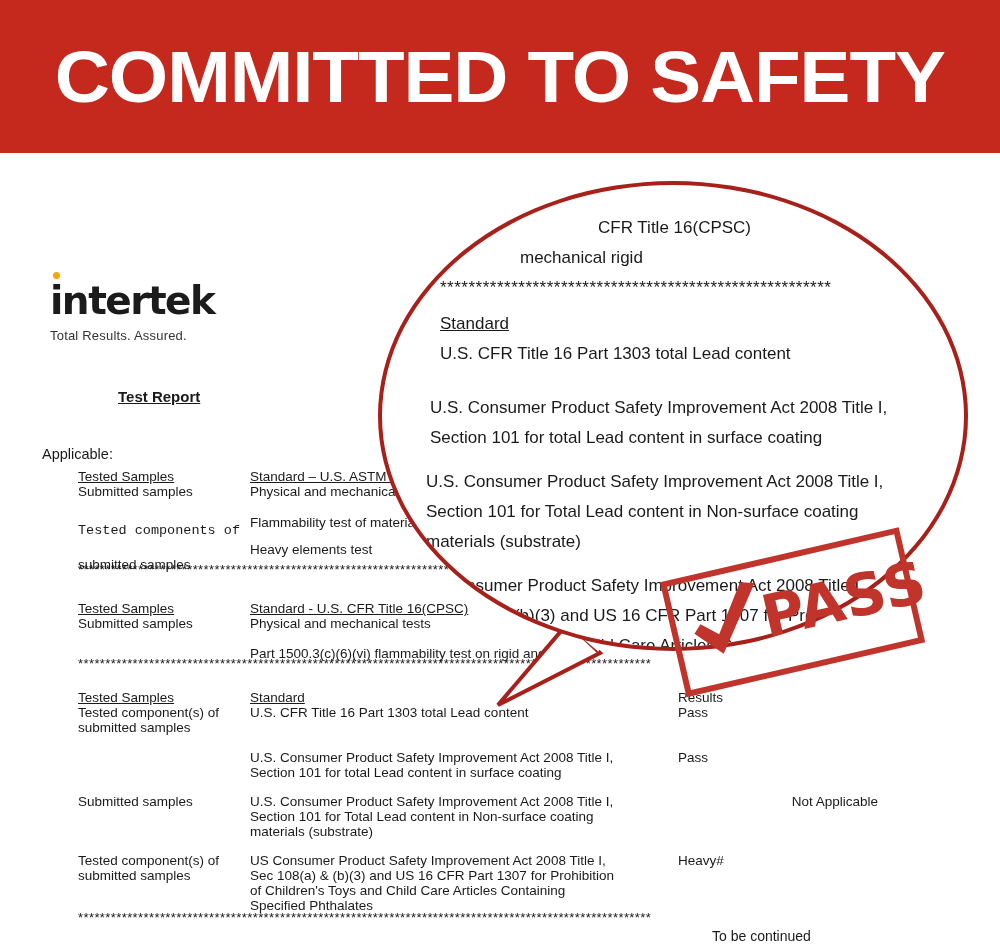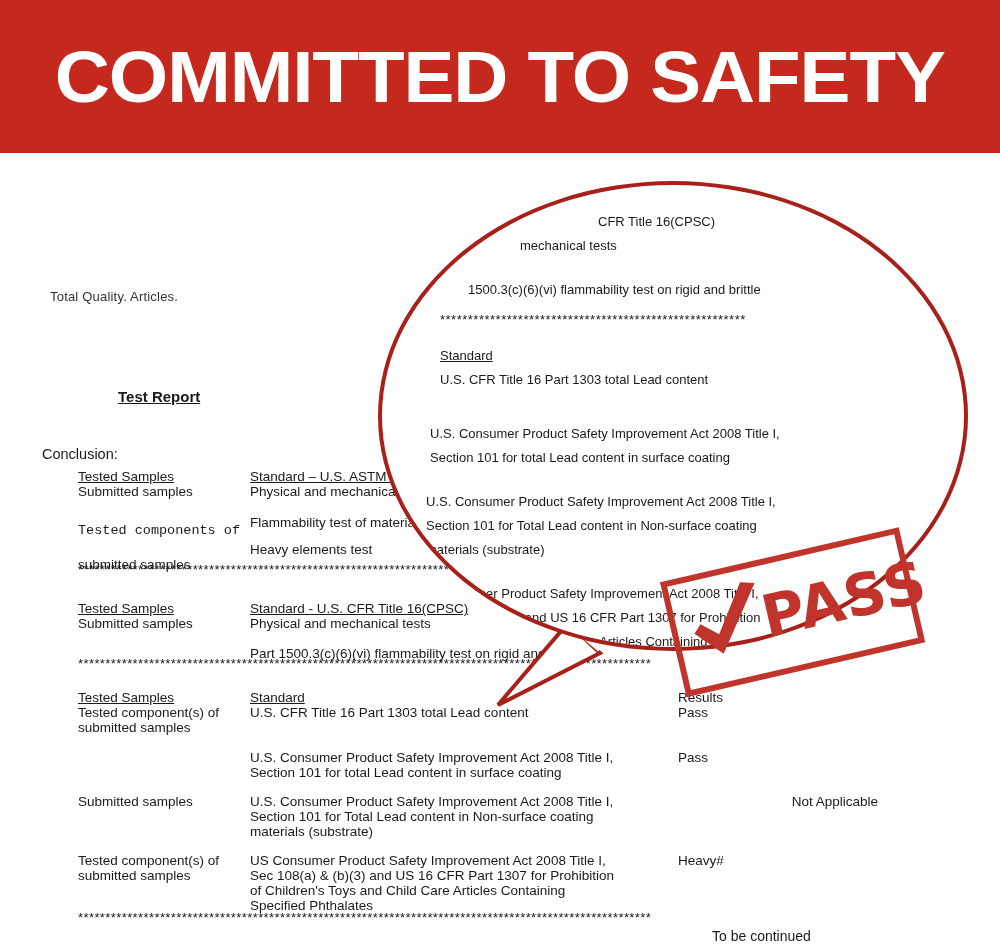--- a/index.html
+++ b/index.html
@@ -136,23 +136,23 @@
     overflow: hidden;
   }
   .bubble-inner {
     position: absolute;
     left: 58px;
     top: 24px;
     width: 510px;
     color: #1a1a1a;
   }
   .bubble-line {
-    font-size: 13px;
+    font-size: 17px;
     line-height: 22px;
-    margin: 2px;
+    margin: 8px;
   }
   .bubble-tail {
     position: absolute;
     left: 490px;
     top: 430px;
     width: 120px;
     height: 130px;
   }
   
   .stamp {
@@ -194,25 +194,29 @@
 
 <div class="page">
 
   <div class="banner">
     <div class="banner-title">COMMITTED TO SAFETY</div>
   </div>
 
   <div class="doc">
 
     <div class="logo">
-      <div class="logo-tag">Total Quality. Articles.</div>
+      <div class="logo-word">
+        <span class="logo-dot"></span>
+        <span>intertek</span>
+      </div>
+      <div class="logo-tag">Total Results. Assured.</div>
     </div>
 
     <div class="test-report">Test Report</div>
-    <div class="conclusion">Conclusion:</div>
+    <div class="conclusion">Applicable:</div>
 
     <div class="row col-a" style="top:316px;">
       <span class="u">Tested Samples</span>
     </div>
     <div class="row col-a" style="top:331px;">Submitted samples</div>
     <div class="row col-b" style="top:316px;">
       <span class="u">Standard – U.S. ASTM F963-17</span>
     </div>
     <div class="row col-b" style="top:331px;">Physical and mechanical tests</div>
     <div class="row col-b" style="top:362px;">Flammability test of materials</div>
@@ -270,22 +274,21 @@
     <div class="to-be-continued">To be continued</div>
 
     <svg class="bubble-tail" viewBox="0 0 120 130">
       <path d="M8 122 L78 40 L110 70 Z" fill="#ffffff" stroke="#a8201a" stroke-width="4"></path>
       <path d="M60 20 L112 64" stroke="#ffffff" stroke-width="12" fill="none"></path>
     </svg>
 
     <div class="bubble">
       <div class="bubble-inner">
         <p class="bubble-line" style="margin-left:158px;">CFR Title 16(CPSC)</p>
-        <p class="bubble-line" style="margin-left:80px;">mechanical tests</p>
-        <p class="bubble-line" style="margin-left:28px; margin-top:22px;">1500.3(c)(6)(vi) flammability test on rigid and brittle</p>
+        <p class="bubble-line" style="margin-left:80px;">mechanical rigid</p>
         <p class="bubble-line" style="margin-left:0px; margin-top:8px; letter-spacing:0.5px; white-space:nowrap; overflow:hidden;">*******************************************************</p>
         <p class="bubble-line" style="margin-left:0px; margin-top:14px; text-decoration:underline;">Standard</p>
         <p class="bubble-line" style="margin-left:0px;">U.S. CFR Title 16 Part 1303 total Lead content</p>
         <p class="bubble-line" style="margin-left:-10px; margin-top:32px;">U.S. Consumer Product Safety Improvement Act 2008 Title I,</p>
         <p class="bubble-line" style="margin-left:-10px;">Section 101 for total Lead content in surface coating</p>
         <p class="bubble-line" style="margin-left:-14px; margin-top:22px;">U.S. Consumer Product Safety Improvement Act 2008 Title I,</p>
         <p class="bubble-line" style="margin-left:-14px;">Section 101 for Total Lead content in Non-surface coating</p>
         <p class="bubble-line" style="margin-left:-14px;">materials (substrate)</p>
         <p class="bubble-line" style="margin-left:-24px; margin-top:22px;">US Consumer Product Safety Improvement Act 2008 Title I,</p>
         <p class="bubble-line" style="margin-left:-30px;">Sec 108(a) &amp; (b)(3) and US 16 CFR Part 1307 for Prohibition</p>

